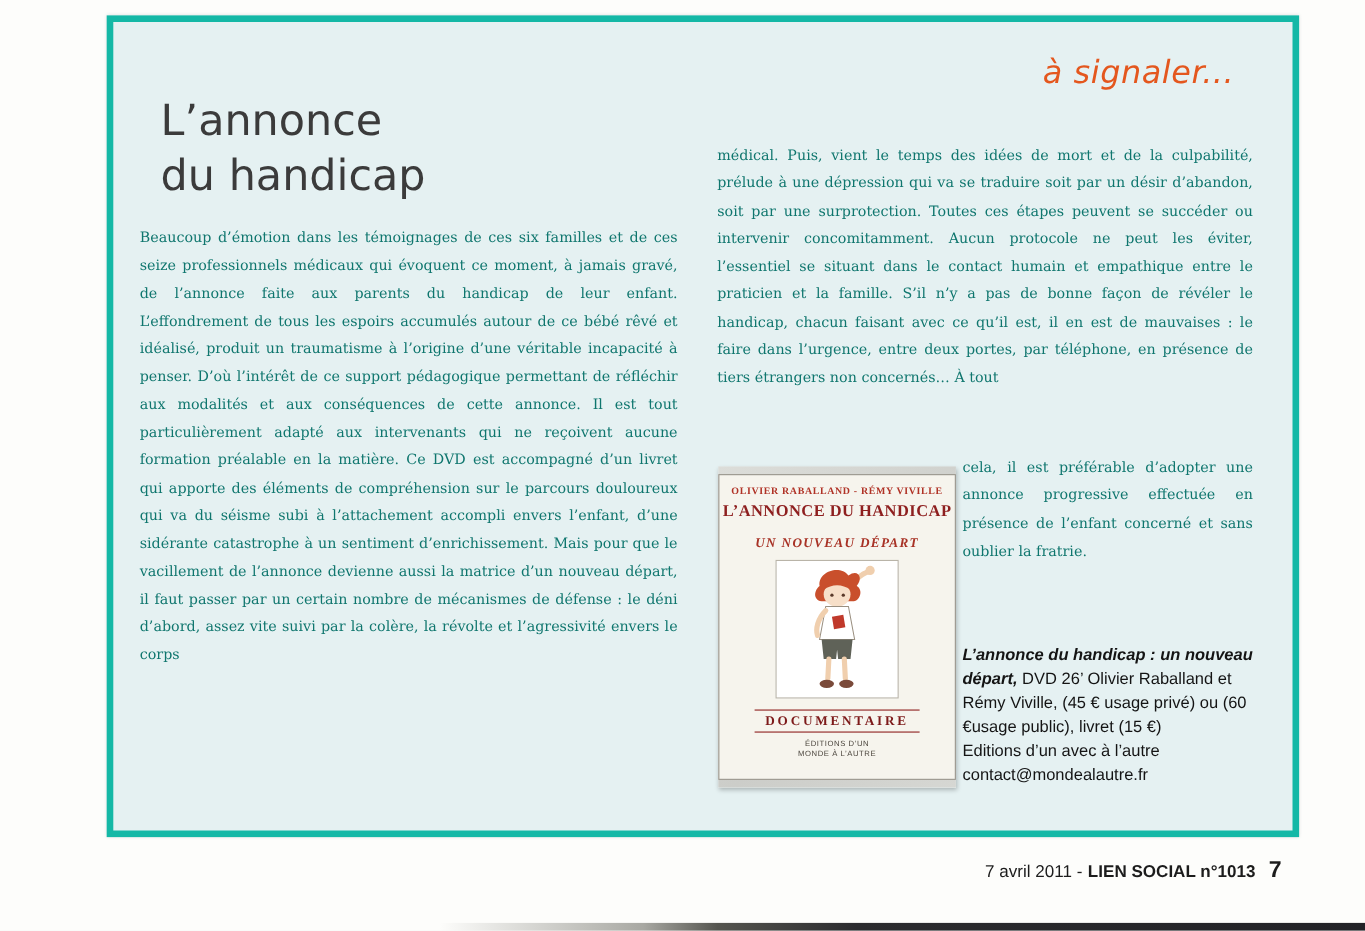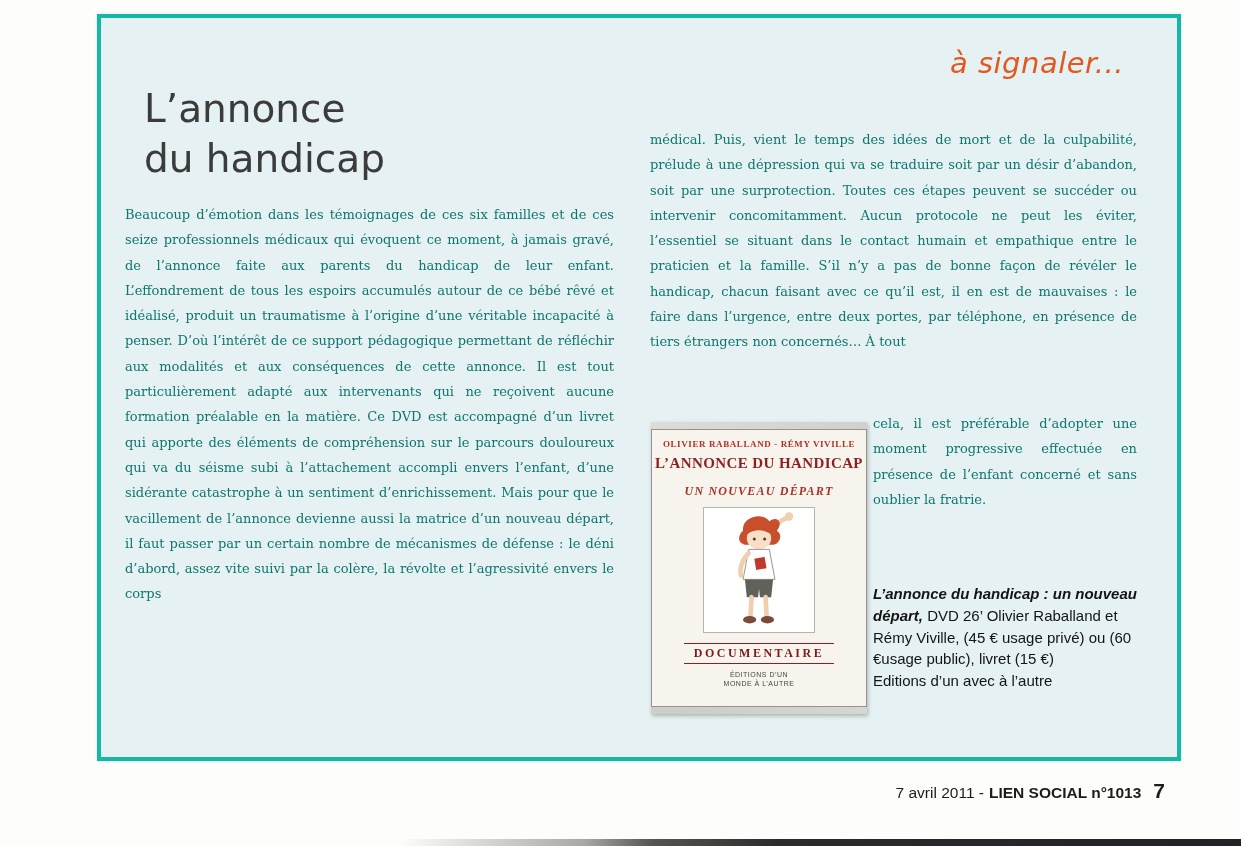--- a/index.html
+++ b/index.html
@@ -11,21 +11,21 @@
     overflow: hidden;
     font-family: "DejaVu Serif", serif;
   }
   .scan { position: absolute; inset: 0; background: #fdfdfb; }
 
   
   .page {
     position: absolute; left: 97px; top: 14px;
     width: 1084px; height: 747px;
     background: #e5f1f2;
-    border: 4px solid #14b8a6;
+    border: 6px solid #14b8a6;
     box-shadow: 0 0 3px rgba(60,80,90,.18);
   }
 
   .signaler {
     position: absolute; top: 28px; right: 53px;
     font-family: "DejaVu Sans", sans-serif;
     font-style: italic;
     font-size: 29px;
     color: #e4571e;
     letter-spacing: .5px;
@@ -176,25 +176,26 @@
             <path d="M62 93 L63 112" stroke="#f0cfae" stroke-width="5" stroke-linecap="round"></path>
             <ellipse cx="45" cy="117" rx="7" ry="4" fill="#7a4a3a"></ellipse>
             <ellipse cx="64" cy="117" rx="7" ry="4" fill="#7a4a3a"></ellipse>
           </svg>
         </div>
         <div class="cover-genre">DOCUMENTAIRE</div>
         <div class="cover-publisher">ÉDITIONS D’UN MONDE À L’AUTRE</div>
       </div>
     </div>
 
-    <div class="body-text col-right-2">cela, il est préférable d’adopter une moment progressive effectuée en présence de l’enfant concerné et sans oublier la fratrie.</div>
+    <div class="body-text col-right-2">cela, il est préférable d’adopter une annonce progressive effectuée en présence de l’enfant concerné et sans oublier la fratrie.</div>
 
     <div class="caption">
       <span class="cap-lead">L’annonce du handicap : un nouveau départ,</span><span class="cap-rest"> DVD 26’ Olivier Raballand et Rémy Viville, (45 € usage privé) ou (60 €usage public), livret (15 €)</span>
       <span class="cap-line">Editions d’un avec à l’autre</span>
+      <span class="cap-line">contact@mondealautre.fr</span>
     </div>
 
   </div>
 
   <div class="footer">
     <span>7 avril 2011 -</span>
     <span class="footer-mag">LIEN SOCIAL n°1013</span>
     <span class="footer-num">7</span>
   </div>
 

